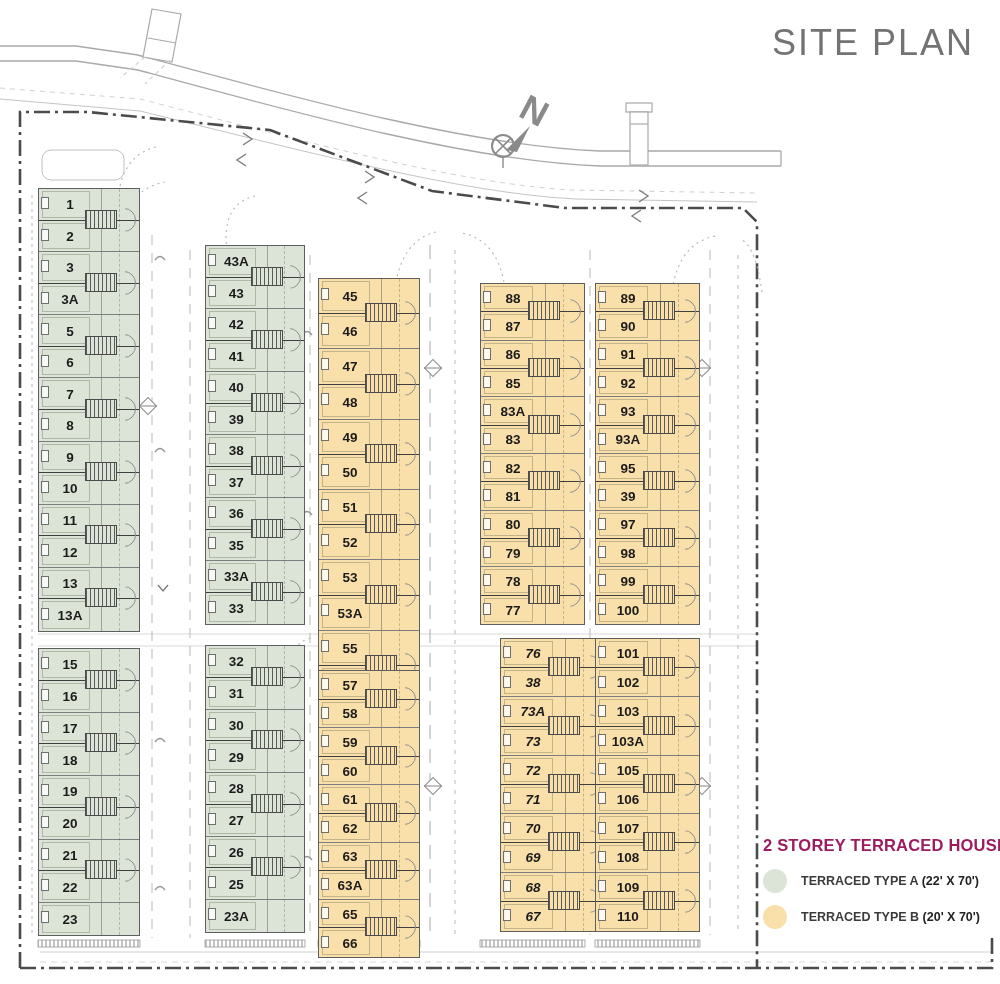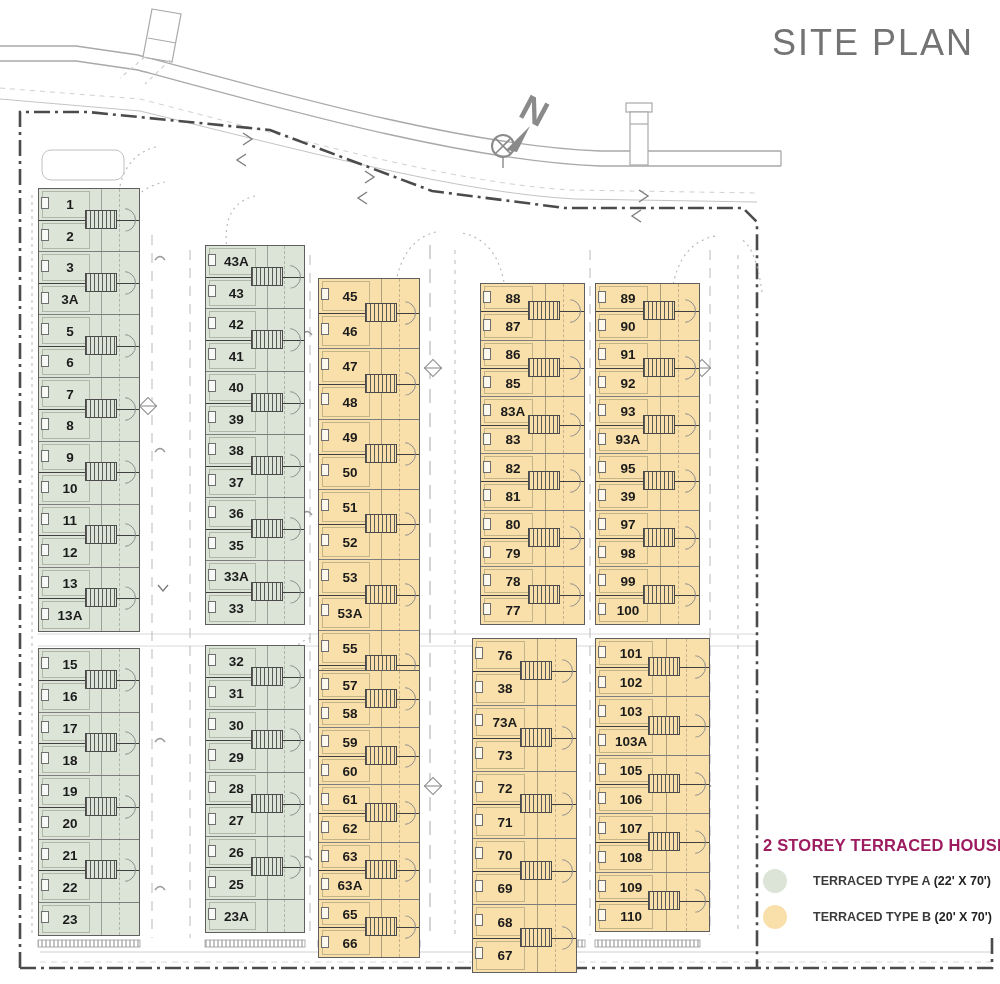--- a/index.html
+++ b/index.html
@@ -34,21 +34,21 @@
          background-image:repeating-linear-gradient(90deg,#5a5a5a 0 1px,transparent 1px 4px);
          z-index:4;}
   .type-A .stair{background-color:var(--type-a);}
   .type-B .stair{background-color:var(--type-b);}
   .arc{position:absolute;right:3px;bottom:-12px;width:22px;height:22px;border:1.2px solid #8c8c8c;
        border-radius:50%;clip-path:inset(0 0 0 55%);z-index:3;}
   
   .legend{position:absolute;left:763px;top:836px;width:232px;z-index:5;}
   .legend-title{color:var(--legend-title);font-weight:800;font-size:16.5px;letter-spacing:.2px;
                 margin-bottom:14px;white-space:nowrap;}
-  .legend-row{display:flex;align-items:center;margin-bottom:12px;gap:12px;}
+  .legend-row{display:flex;align-items:center;margin-bottom:12px;}
   .swatch{width:24px;height:24px;border-radius:50%;flex:0 0 24px;margin-right:14px;}
   .legend-label{font-size:12.5px;font-weight:700;color:#3b3b3b;white-space:nowrap;}
   .legend-label b{font-weight:800;color:#232323;}
 </style>
 </head>
 <body>
 
 <div id="canvas" style="--type-a: #dce4d7; --type-b: #f9dfaa; --brand: #b2156e; --legend-title: #9c1c5f;">
 
   <svg id="baseplan" width="1000" height="984" viewBox="0 0 1000 984">
@@ -637,21 +637,21 @@
           <span class="meter"></span>
           <span class="stair"></span>
           <span class="arc"></span>
         </div>
         <div class="lot-cell last">
           <span class="lot-num">77</span>
           <span class="unit-outline"></span>
           <span class="meter"></span>
         </div>
       </div>
-      <div class="block type-B" style="left: 472px; top: 638px; width: 105px; height: 335px;">
+      <div class="block type-B" style="left: 500px; top: 638px; width: 105px; height: 294px; font-style: italic;">
         <div class="lot-cell pair-start">
           <span class="lot-num">76</span>
           <span class="unit-outline"></span>
           <span class="meter"></span>
           <span class="stair"></span>
           <span class="arc"></span>
         </div>
         <div class="lot-cell">
           <span class="lot-num">38</span>
           <span class="unit-outline"></span>
@@ -773,21 +773,21 @@
           <span class="meter"></span>
           <span class="stair"></span>
           <span class="arc"></span>
         </div>
         <div class="lot-cell last">
           <span class="lot-num">100</span>
           <span class="unit-outline"></span>
           <span class="meter"></span>
         </div>
       </div>
-      <div class="block type-B" style="left: 595px; top: 638px; width: 115px; height: 294px;">
+      <div class="block type-B" style="left: 595px; top: 638px; width: 105px; height: 294px;">
         <div class="lot-cell pair-start">
           <span class="lot-num">101</span>
           <span class="unit-outline"></span>
           <span class="meter"></span>
           <span class="stair"></span>
           <span class="arc"></span>
         </div>
         <div class="lot-cell">
           <span class="lot-num">102</span>
           <span class="unit-outline"></span>

